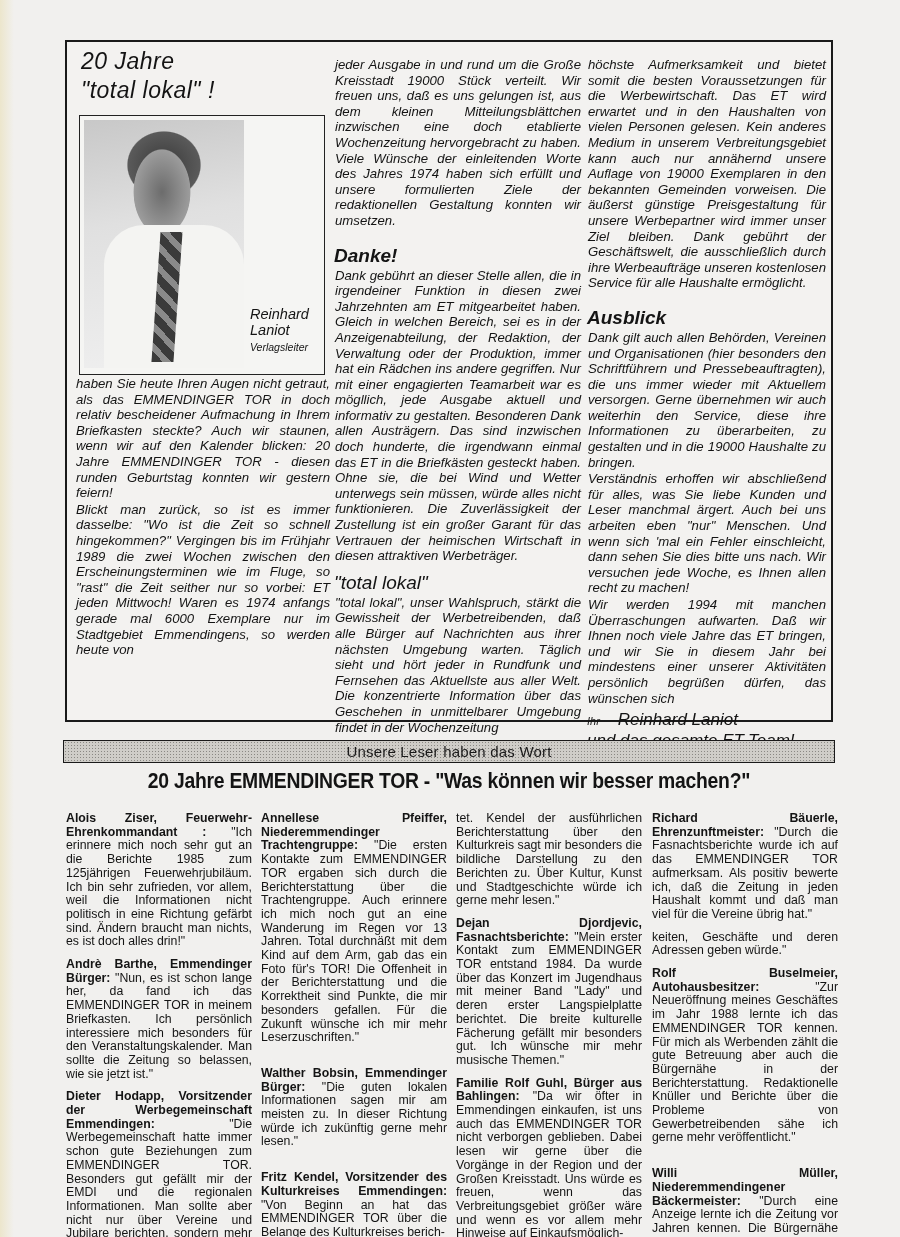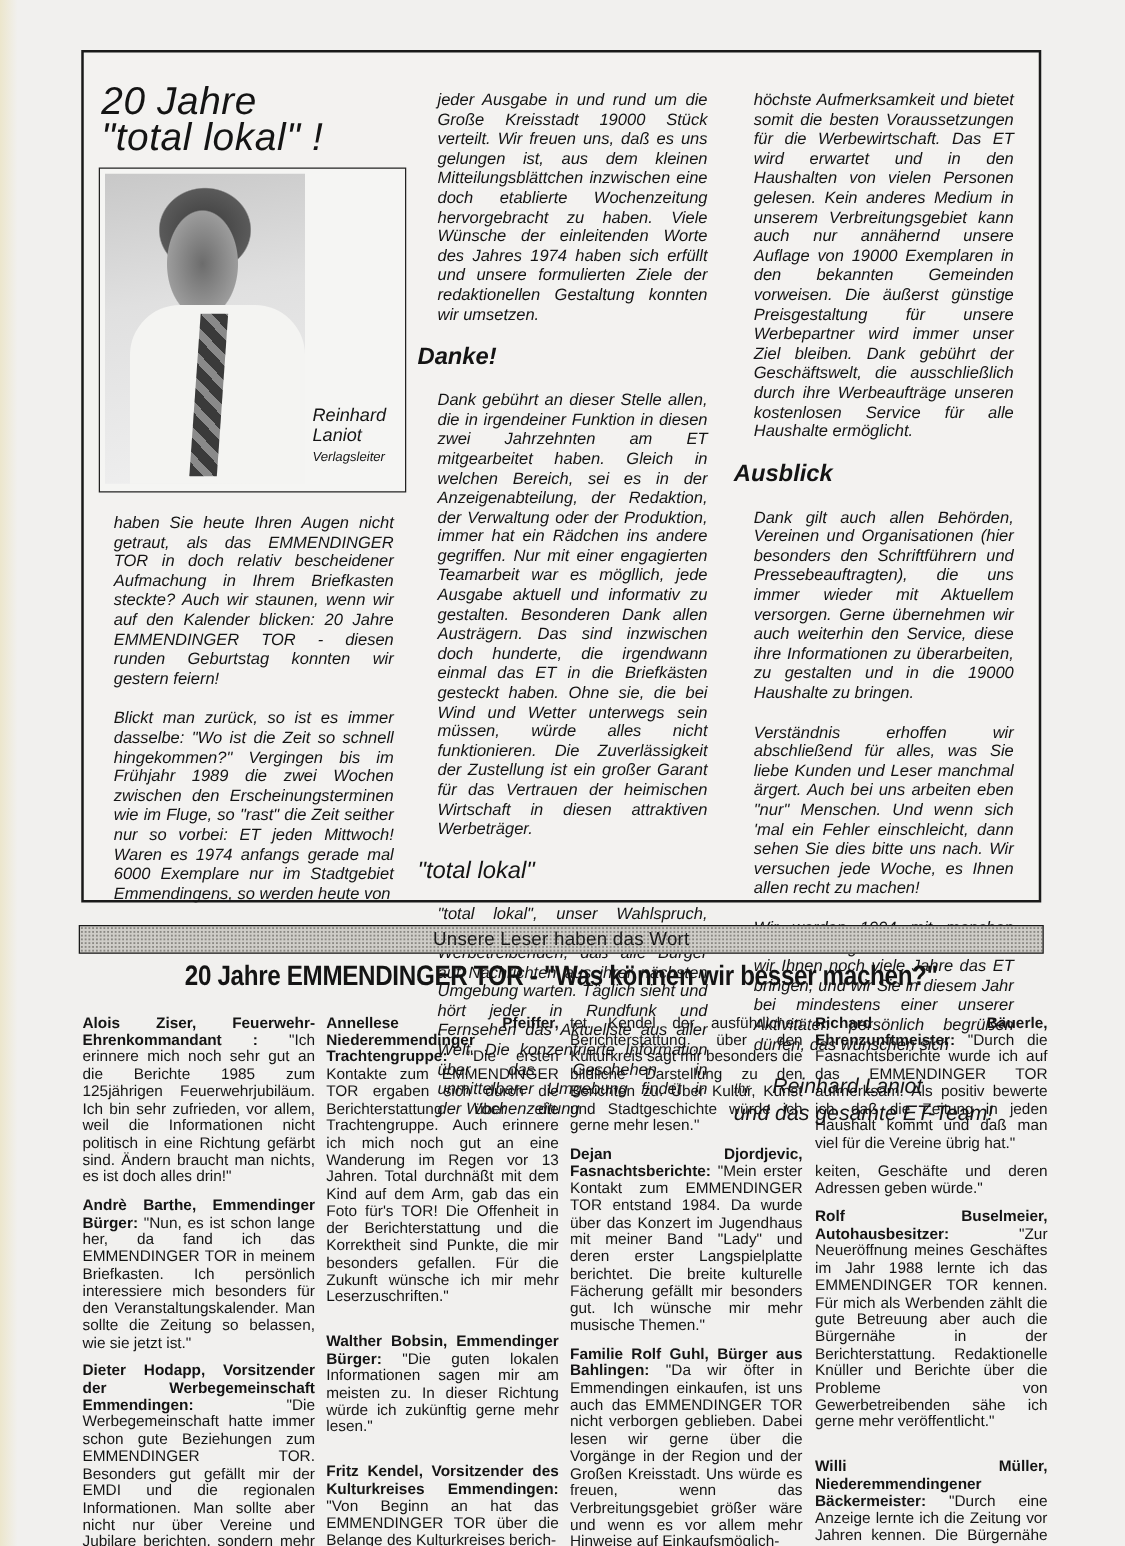--- a/index.html
+++ b/index.html
@@ -15,27 +15,27 @@
     background: linear-gradient(to right, #ece6cc, #f1f0ee);
   }
   
   .editorial {
     position: absolute; left: 65px; top: 40px; width: 768px; height: 682px;
     border: 2px solid #1a1a1a;
     background: #f3f2f0;
     box-sizing: border-box;
   }
   .col { position: absolute; top: 0; font-style: italic; font-size: 13.2px; line-height: 15.6px; text-align: justify; }
-  .col p { margin: 16px; }
+  .col p { margin: 1px; }
   .col1 { left: 8px; width: 256px; }
   .col2 { left: 267px; width: 248px; top: 14px; }
   .col3 { left: 520px; width: 240px; top: 14px; }
 
   .headline {
-    font-size: 31px; line-height: 29px; font-style: italic; margin: 24px 0 0 6px; letter-spacing: 0.5px;
+    font-size: 23px; line-height: 29px; font-style: italic; margin: 5px 0 0 6px; letter-spacing: 0.5px;
   }
   .photo-box {
     position: relative; margin: 10px 0 0 4px; width: 244px; height: 258px;
     border: 1px solid #222; background: #f5f5f3;
   }
   .photo {
     position: absolute; left: 4px; top: 4px; width: 160px; height: 248px;
     background:
       radial-gradient(ellipse 40px 60px at 78px 72px, #6c6c6c 0%, #9c9c9c 70%, transparent 72%),
       radial-gradient(ellipse 60px 55px at 80px 45px, #3a3a3a 0%, #5a5a5a 60%, transparent 62%),

